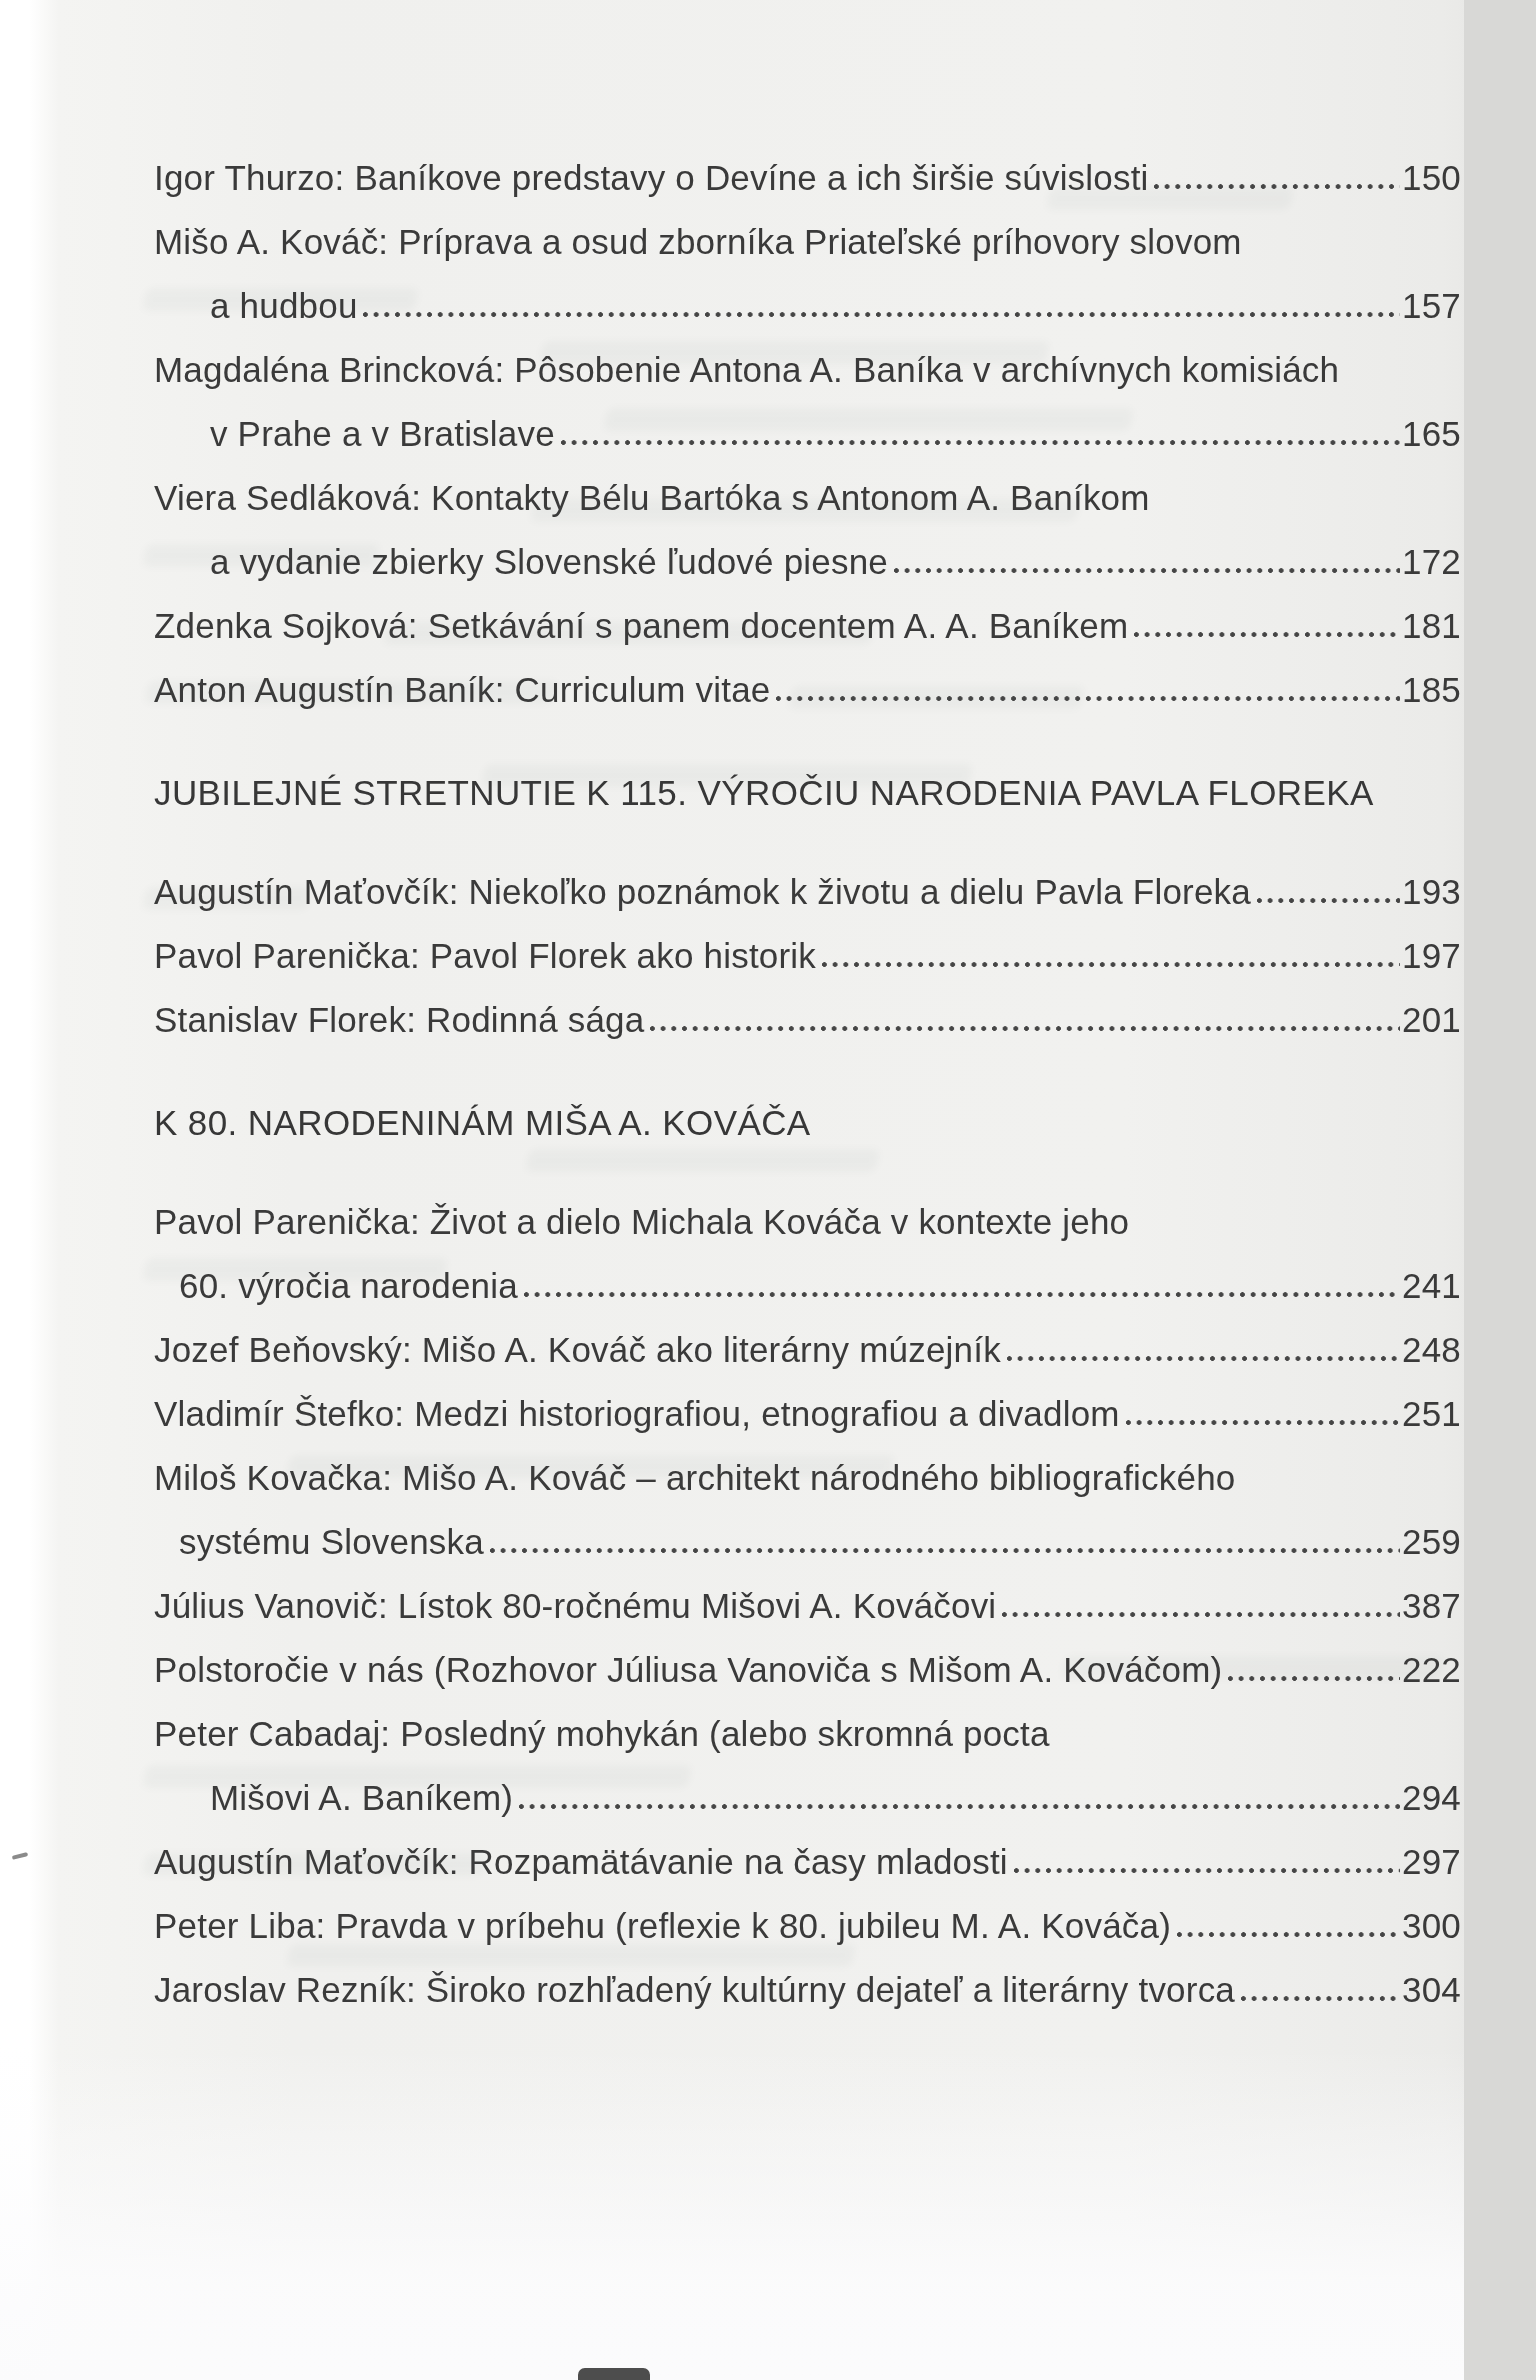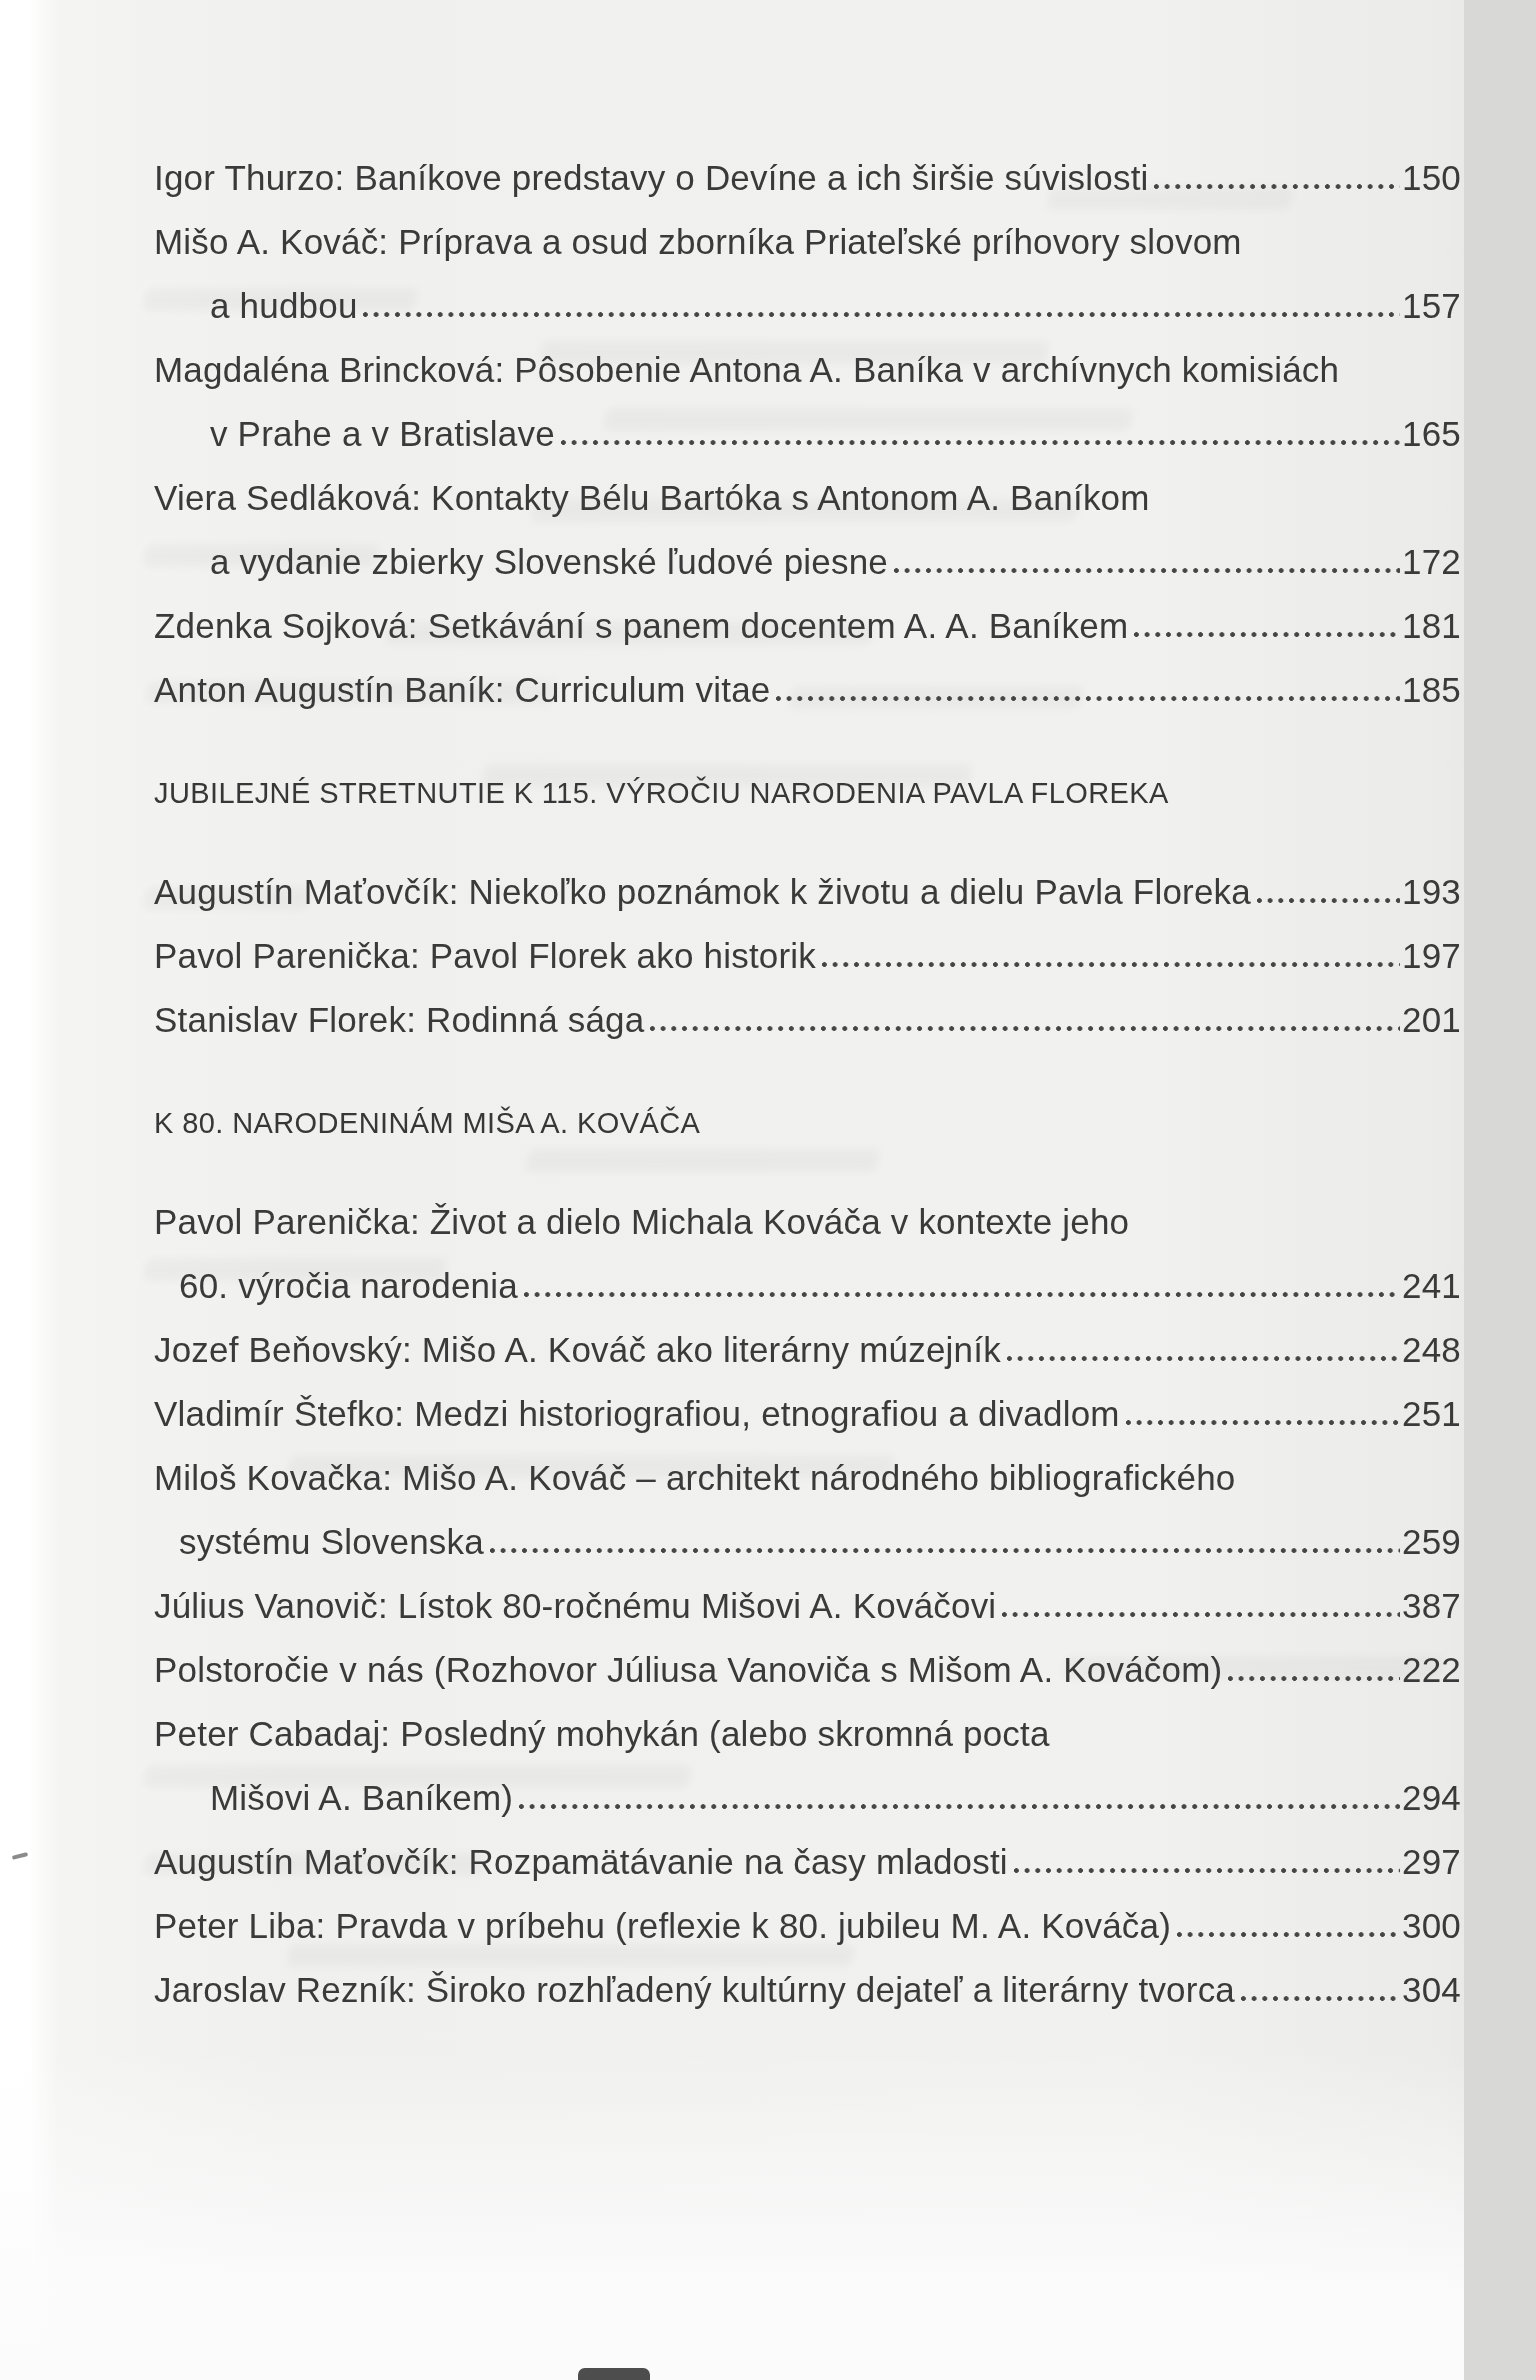--- a/index.html
+++ b/index.html
@@ -19,21 +19,21 @@
   .leader{
     flex:1 1 auto;min-width:29px;height:19.5px;margin:0 2px 13.7px 5.9px;align-self:flex-end;
     background-image:radial-gradient(circle at 2.4px 9.8px, #454545 2.1px, rgba(0,0,0,0) 2.7px);
     background-size:10.7px 19.5px;background-repeat:repeat-x;background-position:left center;
   }
   .pagenum{flex:0 0 auto;text-align:center;}
   .indent-large{padding-left:56px;}
   .indent-small{padding-left:25px;}
   .heading{
     height:64px;line-height:64px;margin:39px 0 35px 0;
-    font-size:29px;letter-spacing:0.4px;color:#373737;white-space:nowrap;
+    font-size:35px;letter-spacing:0.4px;color:#373737;white-space:nowrap;
   }
   .ghost{
     position:absolute;height:23.4px;border-radius:7.8px;background:#6f7f7a;
     opacity:.05;filter:blur(3.9px);transform:skewX(-10deg);
   }
   .pen-mark{
     position:absolute;left:11.7px;top:1854px;width:15.6px;height:3.9px;background:#5a5a5a;
     opacity:.7;transform:rotate(-14deg);border-radius:2px;
   }
   .edge-smudge{

